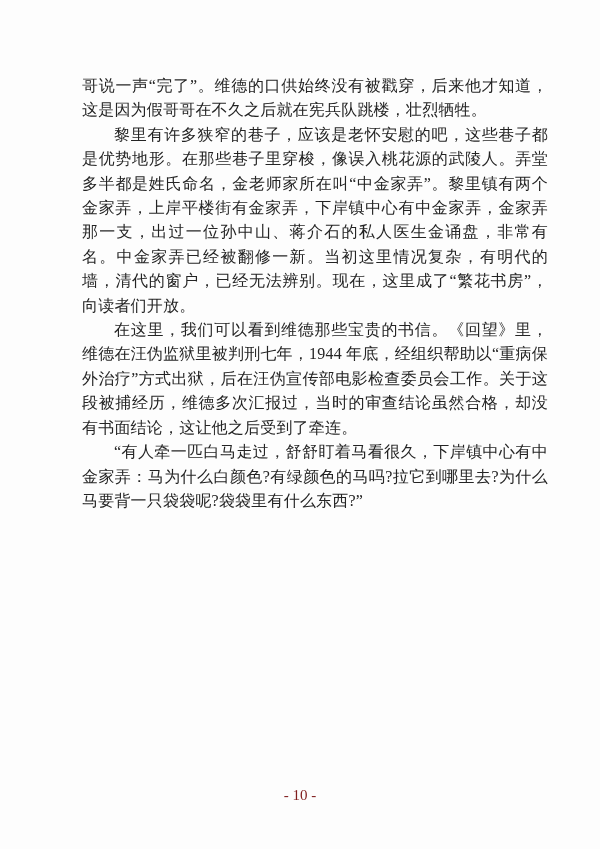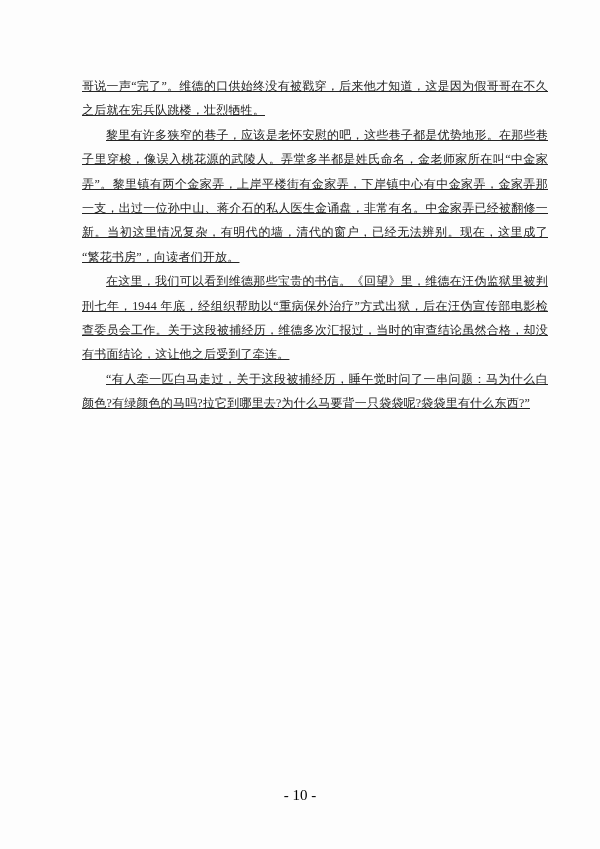--- a/index.html
+++ b/index.html
@@ -15,51 +15,50 @@
     background: #fdfdfd;
     overflow: hidden;
     font-family: "Liberation Serif", "DejaVu Serif", serif;
     color: #242424;
   }
   .text-block {
     position: absolute;
     left: 82px;
     top: 74px;
     width: 466px;
-    font-size: 12px;
+    font-size: 16px;
     line-height: 24.4px;
     text-align: justify;
     text-justify: inter-ideograph;
     letter-spacing: 0.2px;
-    text-decoration: underline;
   }
   .para {
     margin: 0;
     padding: 0;
     text-indent: 2em;
     word-break: break-all;
   }
   .para.no-indent {
     text-indent: 0;
   }
   .footer {
     position: absolute;
     top: 786px;
     left: 0;
     width: 600px;
     text-align: center;
     font-size: 15px;
     line-height: 18px;
-    color: #000000;
+    color: #7f1d1d;
   }
 </style>
 </head>
 <body>
 
 <div class="page">
   <div class="text-block">
     <p class="para no-indent">哥说一声“完了”。维德的口供始终没有被戳穿，后来他才知道，这是因为假哥哥在不久之后就在宪兵队跳楼，壮烈牺牲。</p>
     <p class="para">黎里有许多狭窄的巷子，应该是老怀安慰的吧，这些巷子都是优势地形。在那些巷子里穿梭，像误入桃花源的武陵人。弄堂多半都是姓氏命名，金老师家所在叫“中金家弄”。黎里镇有两个金家弄，上岸平楼街有金家弄，下岸镇中心有中金家弄，金家弄那一支，出过一位孙中山、蒋介石的私人医生金诵盘，非常有名。中金家弄已经被翻修一新。当初这里情况复杂，有明代的墙，清代的窗户，已经无法辨别。现在，这里成了“繁花书房”，向读者们开放。</p>
     <p class="para">在这里，我们可以看到维德那些宝贵的书信。《回望》里，维德在汪伪监狱里被判刑七年，1944 年底，经组织帮助以“重病保外治疗”方式出狱，后在汪伪宣传部电影检查委员会工作。关于这段被捕经历，维德多次汇报过，当时的审查结论虽然合格，却没有书面结论，这让他之后受到了牵连。</p>
-    <p class="para">“有人牵一匹白马走过，关于这段被捕经历，睡午觉时问了一串问题：马为什么白颜色?有绿颜色的马吗?拉它到哪里去?为什么马要背一只袋袋呢?袋袋里有什么东西?”</p>
+    <p class="para">“有人牵一匹白马走过，舒舒盯着马看很久，下岸镇中心有中金家弄：马为什么白颜色?有绿颜色的马吗?拉它到哪里去?为什么马要背一只袋袋呢?袋袋里有什么东西?”</p>
   </div>
   <div class="footer">- 10 -</div>
 </div>
 
 </body></html>

